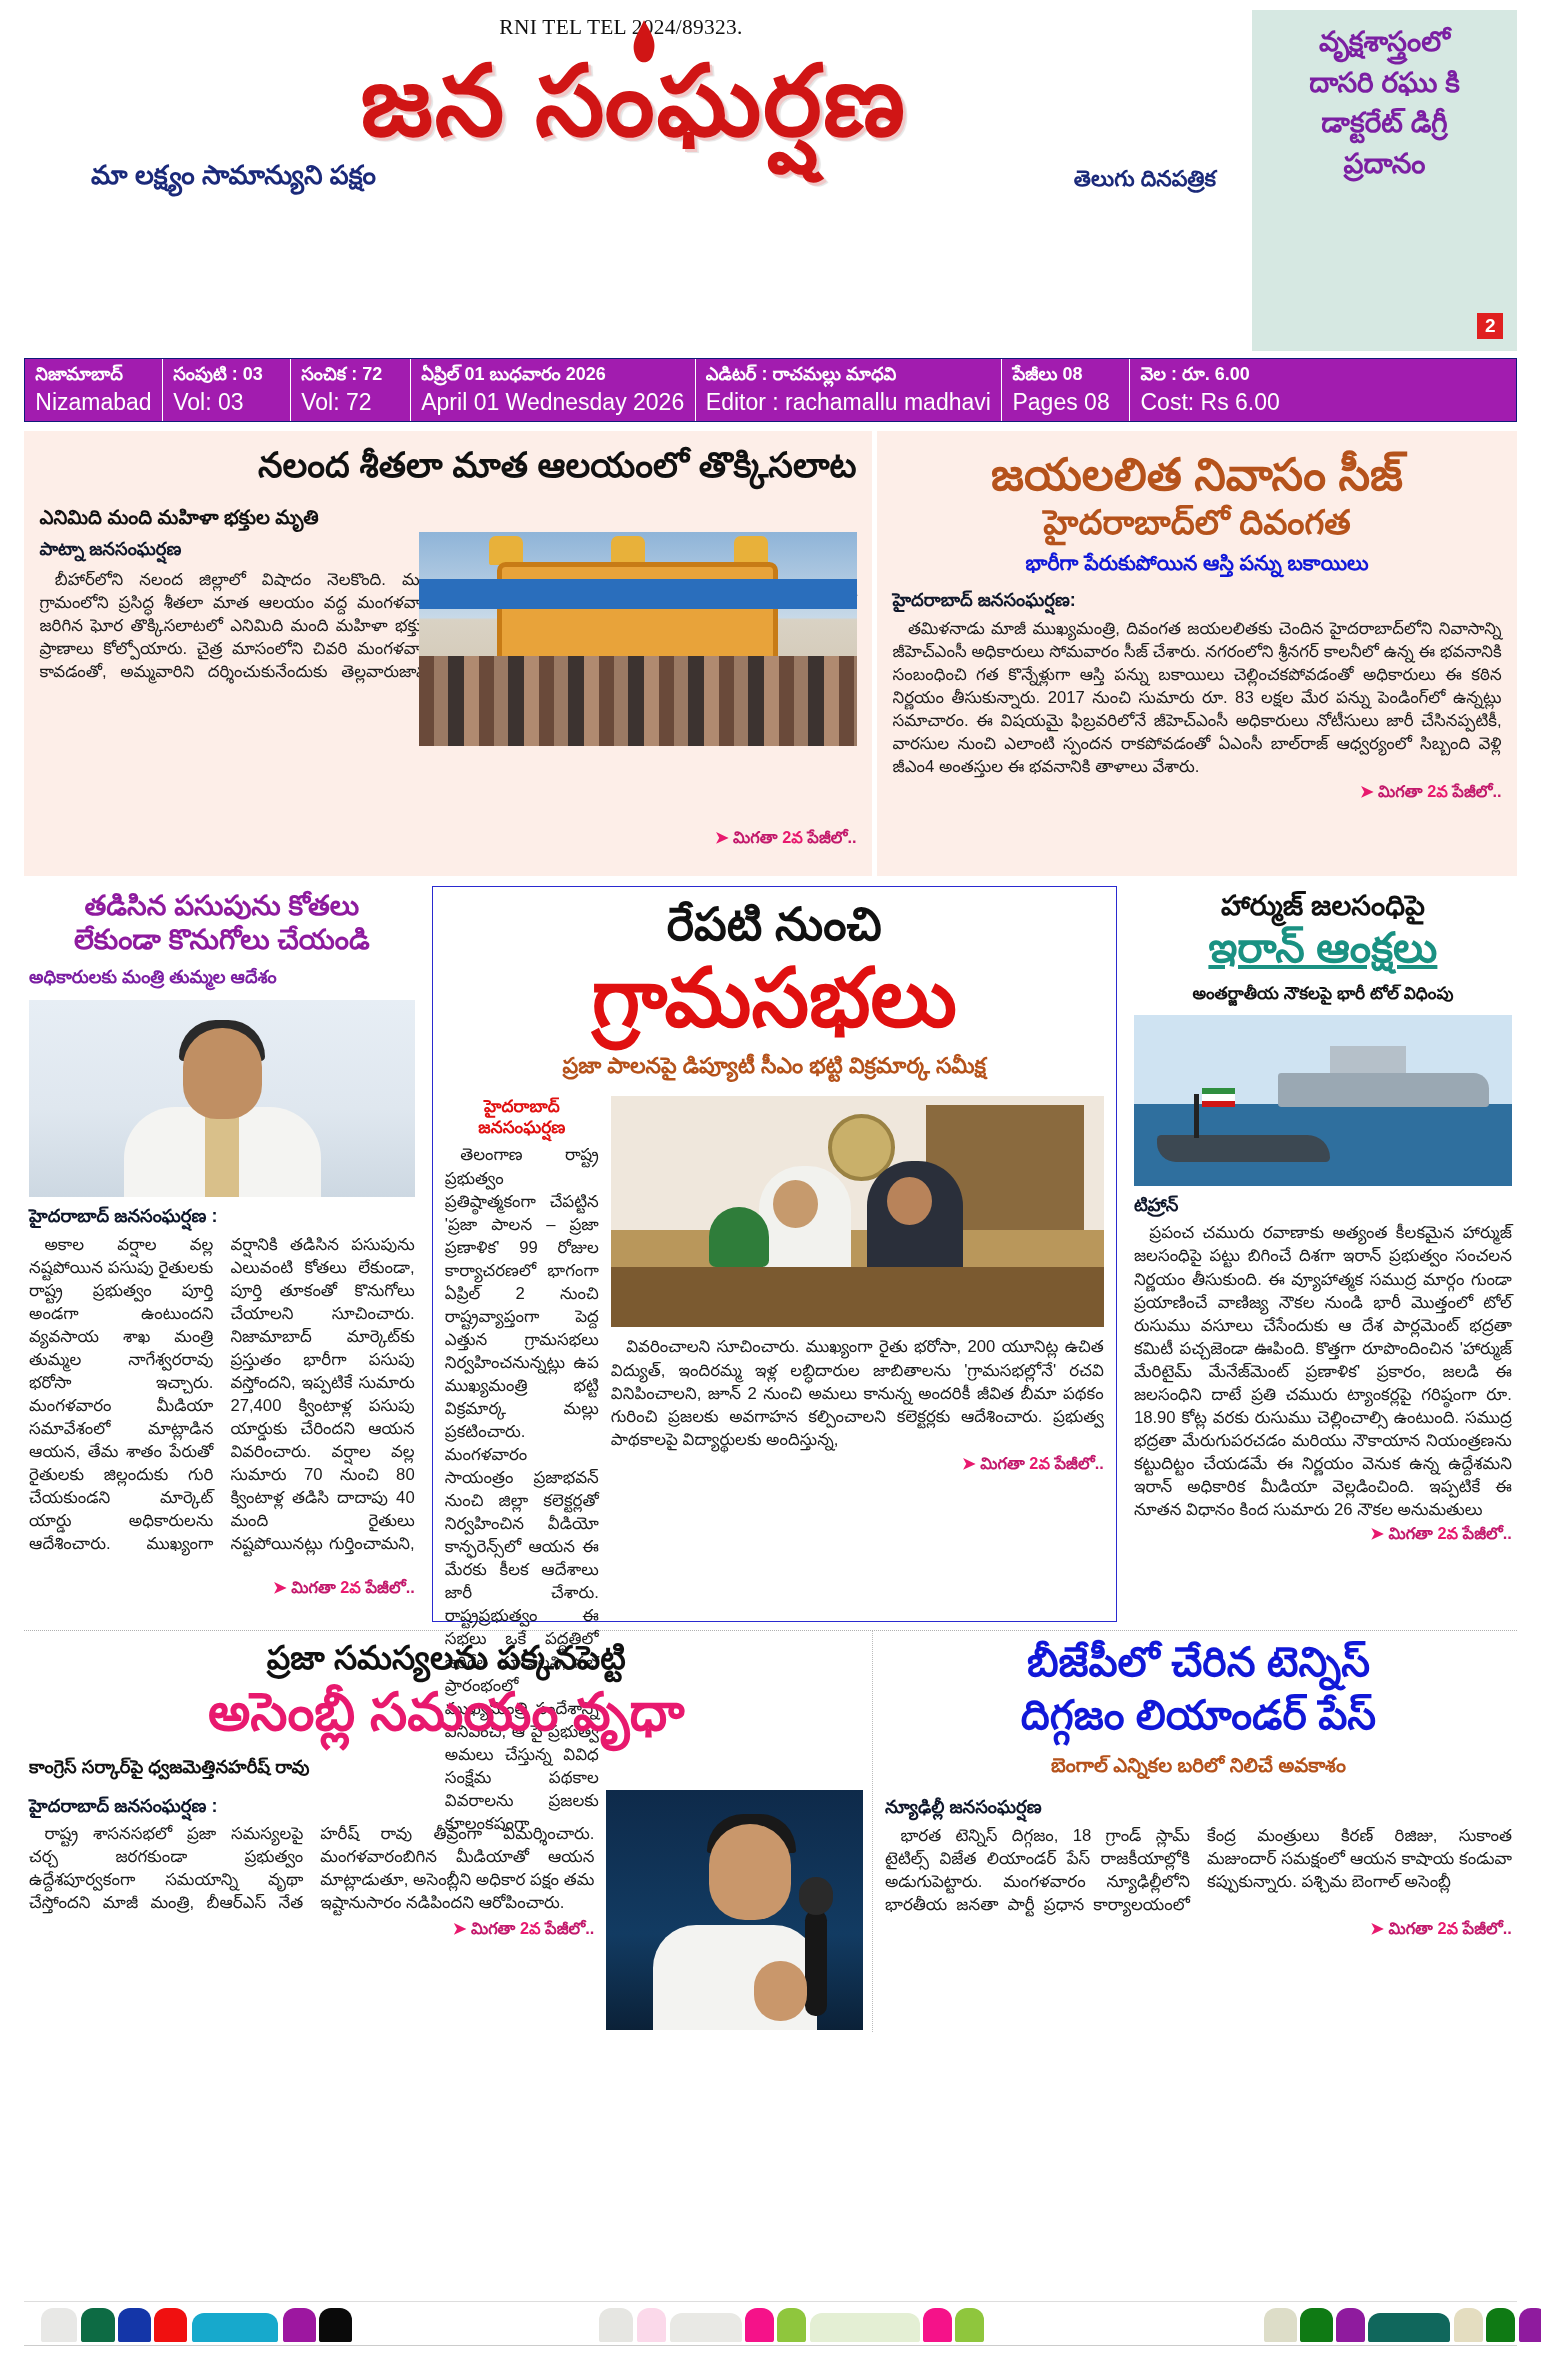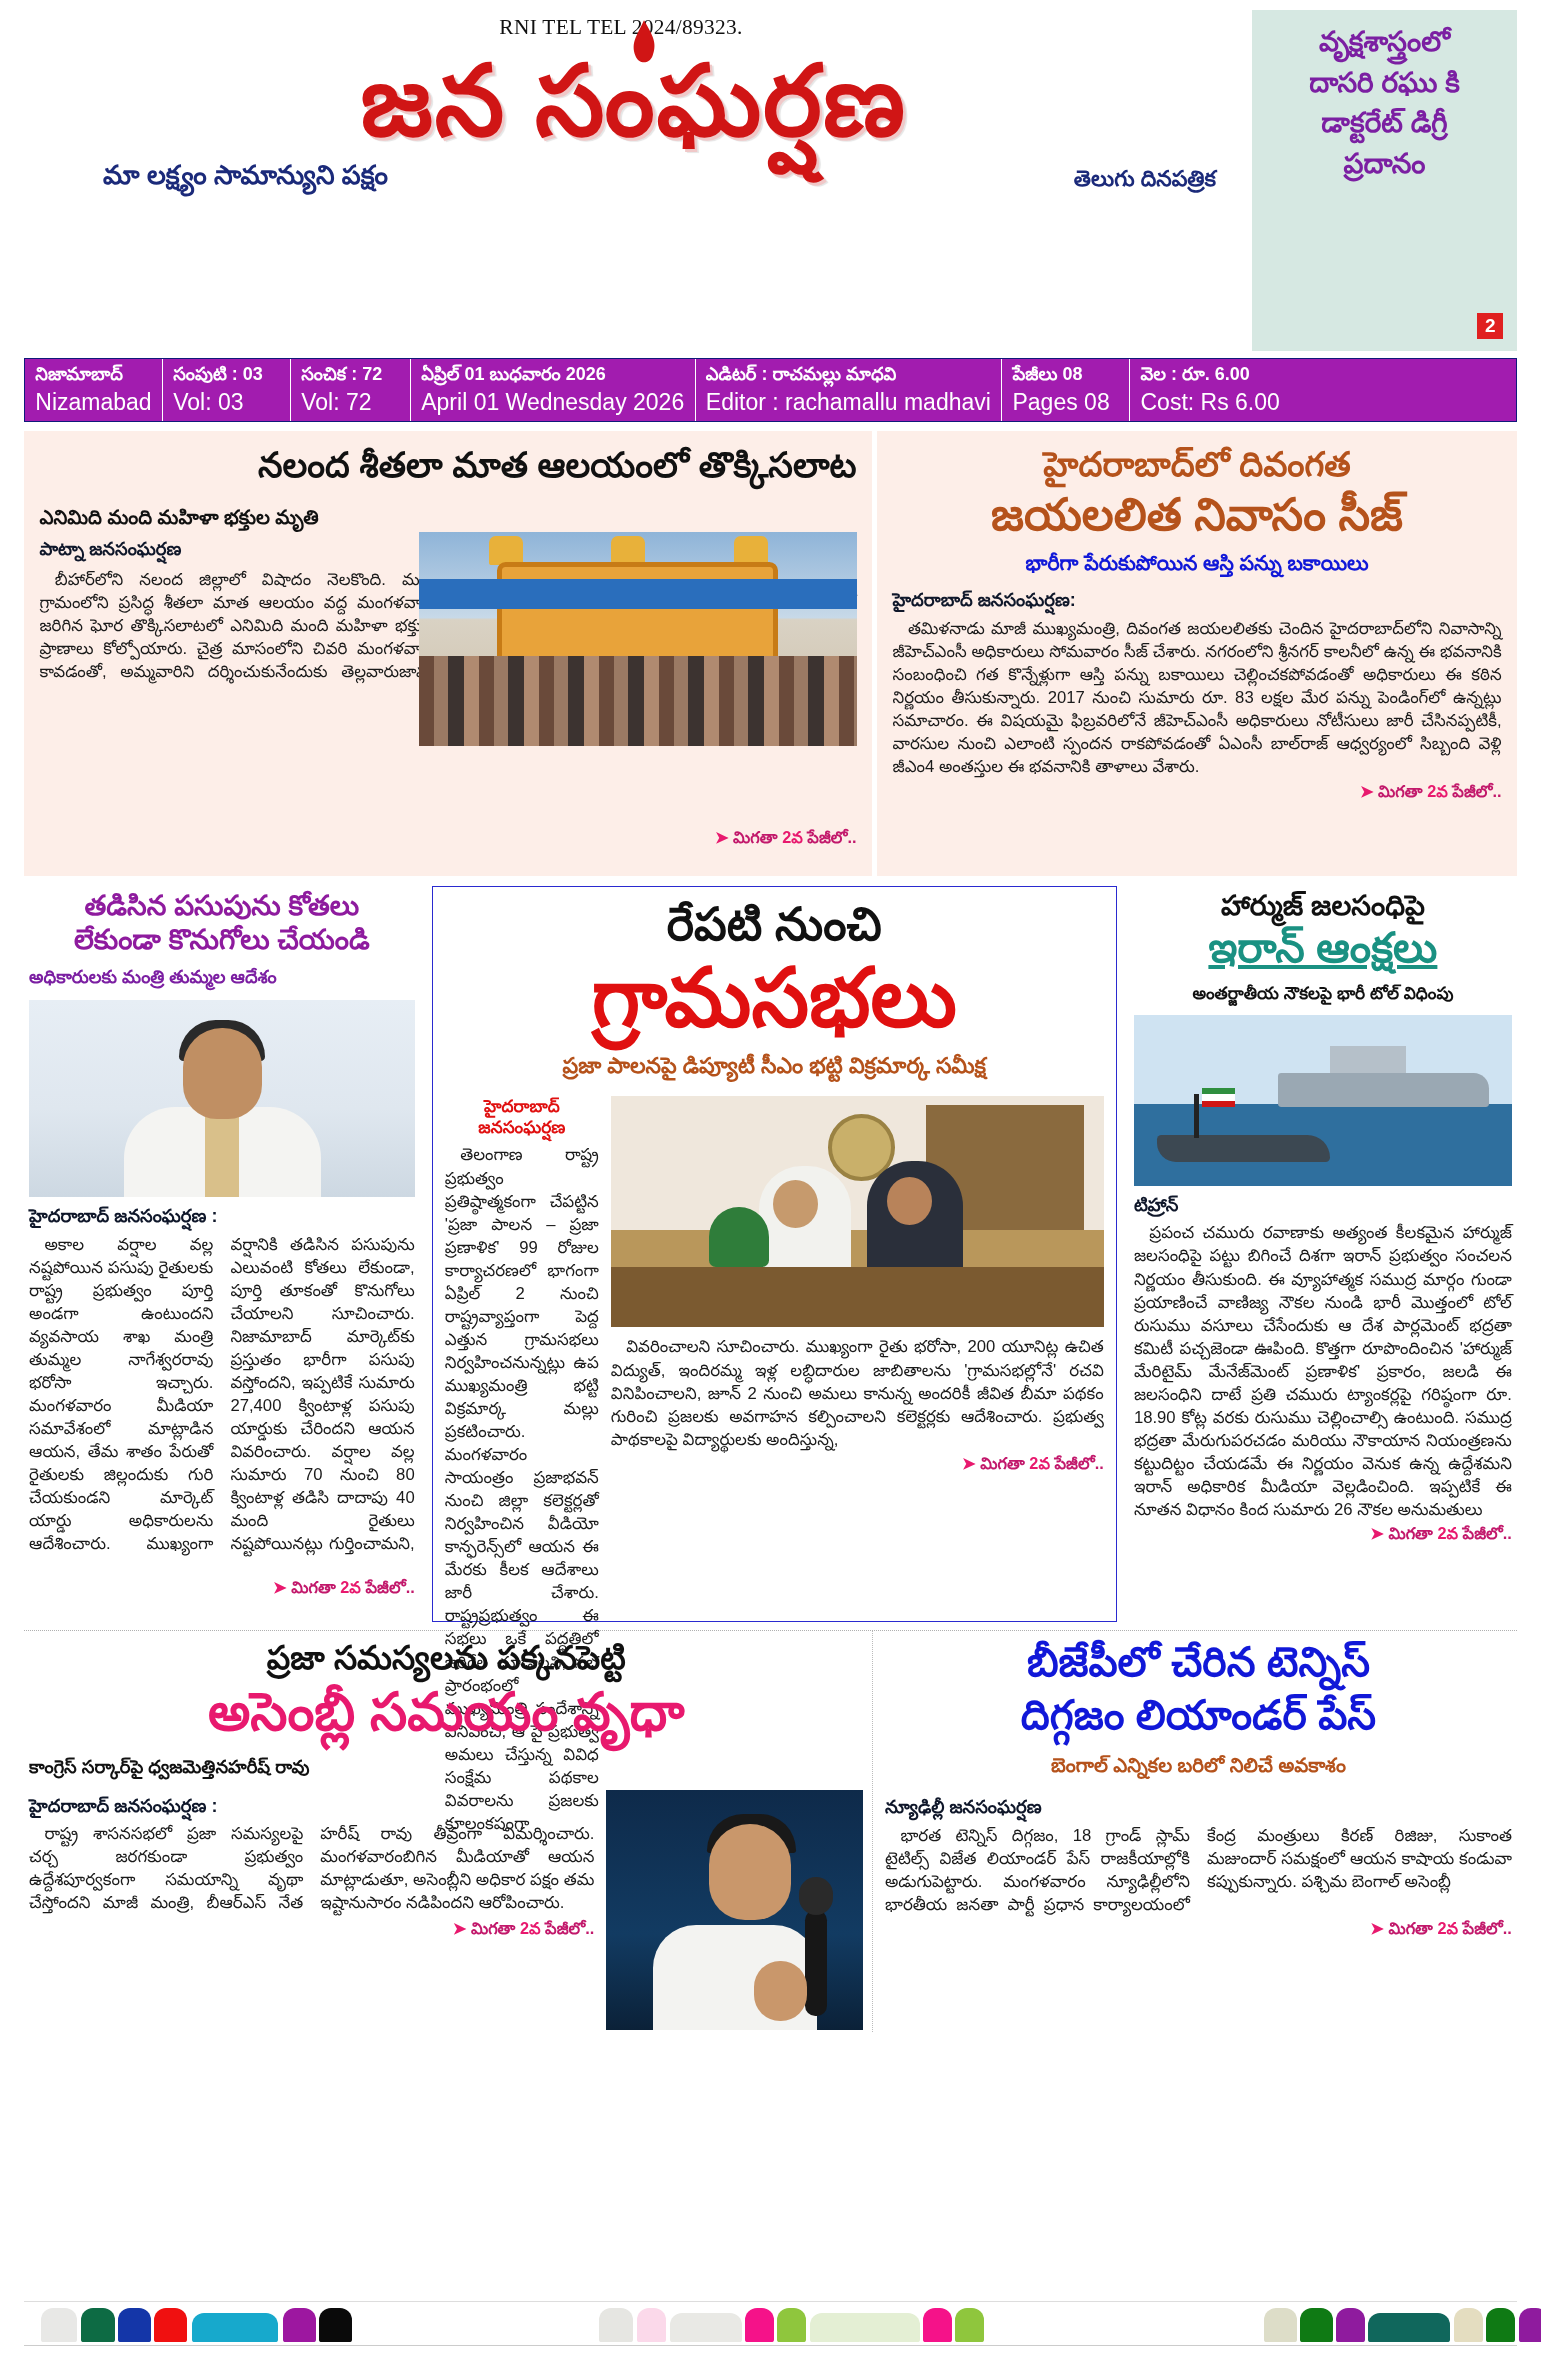--- a/index.html
+++ b/index.html
@@ -20,21 +20,21 @@
   .logo-title {
     font-size:99px; font-weight:bold; color:#d01515; line-height:1.05;
     letter-spacing:1.7px;
     text-shadow: 2.6px 2.6px 0 #f0c8c8, 4.3px 4.3px 0.9px rgba(0,0,0,.10);
     font-family:"Liberation Sans", sans-serif;
     white-space:nowrap;
   }
   .flame { position:absolute; left:50%; margin-left:-6.8px; top:-29px; width:34px; height:60px; }
   .tagline-row { display:flex; align-items:flex-end; justify-content:space-between;
                  margin-top:6.8px; padding:0 36px 0 67px; }
-  .tagline { font-size:26.5px; color:#1b2a7a; font-weight:bold;margin-left:12px; }
+  .tagline { font-size:26.5px; color:#1b2a7a; font-weight:bold; }
   .tagline2 { font-size:22px; color:#1b2a7a; font-weight:bold; }
 
   .mast-right {
     width:265px; margin:10.3px 0 0 0; background:#d6e8e2;
     padding:12px 8.6px 17px; position:relative;
   }
   .mr-line { text-align:center; color:#7b1fa2; font-size:28px; font-weight:bold; line-height:1.45; }
   .pagebadge { position:absolute; right:13.7px; bottom:12px; background:#e02020; color:#fff;
                font-size:19px; font-weight:bold; width:26px; height:26px; line-height:26px;
                text-align:center; }
@@ -248,22 +248,22 @@
       </div>
       <div class="cont-right">
         <span class="contlink">
           <span class="arrow">➤</span>
           <span>మిగతా </span><span class="num">2వ</span><span> పేజీలో..</span>
         </span>
       </div>
     </div>
 
     <div class="story s2 tint">
+      <div class="h-big hl-brown" style="font-size:45px; margin-top:3.4px;">జయలలిత నివాసం సీజ్</div>
       <div class="h-big hl-brown" style="font-size:34px;">హైదరాబాద్‌లో దివంగత</div>
-      <div class="h-big hl-brown" style="font-size:45px; margin-top:3.4px;">జయలలిత నివాసం సీజ్</div>
       <div class="h-sub-blue">భారీగా పేరుకుపోయిన ఆస్తి పన్ను బకాయిలు</div>
       <div class="dateline" style="margin-top:10.3px;">హైదరాబాద్ జనసంఘర్షణ:</div>
       <div class="bodytxt" style="margin-top:1.7px;">
         <p>తమిళనాడు మాజీ ముఖ్యమంత్రి, దివంగత జయలలితకు చెందిన హైదరాబాద్‌లోని నివాసాన్ని జీహెచ్‌ఎంసీ అధికారులు సోమవారం సీజ్ చేశారు. నగరంలోని శ్రీనగర్ కాలనీలో ఉన్న ఈ భవనానికి సంబంధించి గత కొన్నేళ్లుగా ఆస్తి పన్ను బకాయిలు చెల్లించకపోవడంతో అధికారులు ఈ కఠిన నిర్ణయం తీసుకున్నారు. 2017 నుంచి సుమారు రూ. 83 లక్షల మేర పన్ను పెండింగ్‌లో ఉన్నట్లు సమాచారం. ఈ విషయమై ఫిబ్రవరిలోనే జీహెచ్‌ఎంసీ అధికారులు నోటీసులు జారీ చేసినప్పటికీ, వారసుల నుంచి ఎలాంటి స్పందన రాకపోవడంతో ఏఎంసీ బాల్‌రాజ్ ఆధ్వర్యంలో సిబ్బంది వెళ్లి జీఎం4 అంతస్తుల ఈ భవనానికి తాళాలు వేశారు.</p>
       </div>
       <div class="cont-right">
         <span class="contlink">
           <span class="arrow">➤</span>
           <span>మిగతా </span><span class="num">2వ</span><span> పేజీలో..</span>
         </span>

